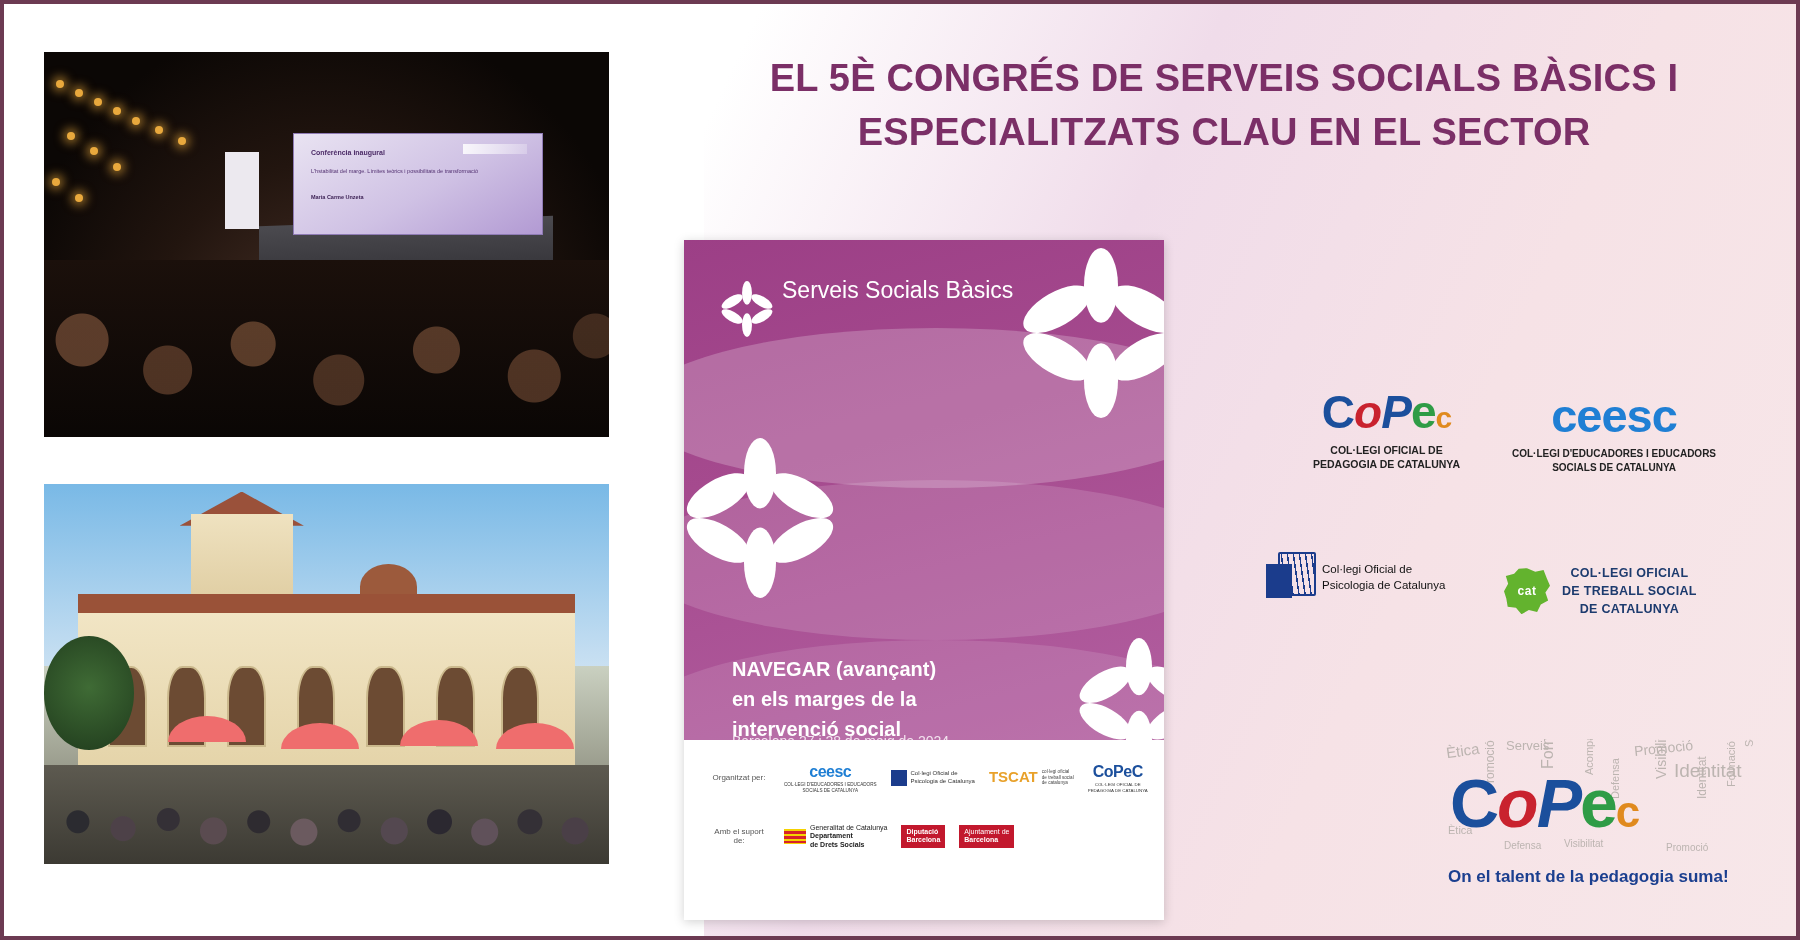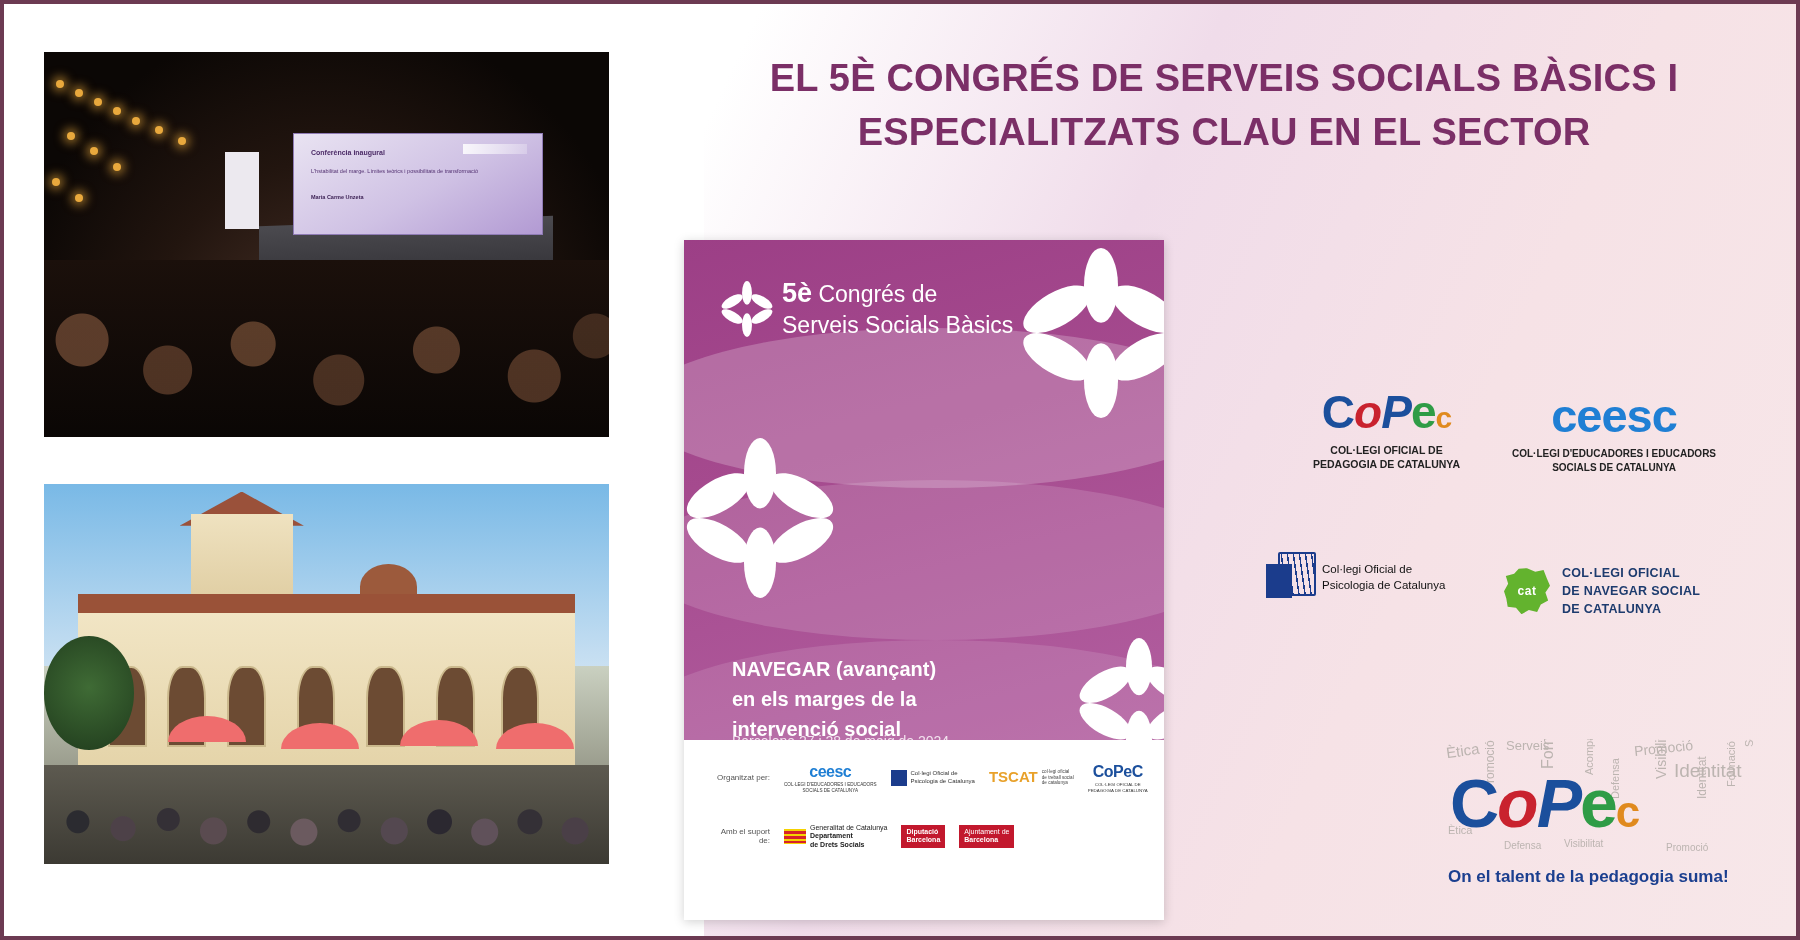--- a/index.html
+++ b/index.html
@@ -317,21 +317,21 @@
     align-items: center;
     gap: 14px;
   }
   .org-row { top: 22px; }
   .sup-row { top: 84px; }
   .row-label {
     font-size: 8px;
     color: #555;
     width: 62px;
     flex: 0 0 62px;
-    text-align: right;
+    text-align: center;
   }
   .mini-logo {
     font-size: 7px;
     color: #333;
     line-height: 1.25;
     text-align: center;
   }
   .mini-logo .big {
     font-size: 16px;
     font-weight: bold;
@@ -389,21 +389,21 @@
     position: absolute; left: 1500px; top: 560px; display: flex; align-items: center; gap: 12px;
   }
   .tscat-mark {
     width: 46px; height: 46px; background: #63b32e; position: relative; flex: 0 0 46px;
     clip-path: polygon(50% 0, 68% 8%, 86% 4%, 93% 22%, 100% 38%, 90% 53%, 96% 70%, 80% 79%, 72% 95%, 54% 91%, 38% 100%, 26% 86%, 8% 84%, 5% 66%, 0 50%, 9% 34%, 4% 17%, 22% 12%, 32% 1%);
   }
   .tscat-mark span {
     position: absolute; left: 50%; top: 50%; transform: translate(-50%,-50%);
     color: #fff; font-size: 12px; font-weight: bold; letter-spacing: .5px;
   }
-  .tscat-text { font-size: 12.5px; color: #1d3b6e; font-weight: bold; line-height: 1.45; letter-spacing: .3px; }
+  .tscat-text { font-size: 12.5px; color: #1d3b6e; font-weight: bold; line-height: 1.45; letter-spacing: .3px; text-align: center; }
 
   
   .cloud {
     position: absolute; left: 1440px; top: 735px; width: 330px; height: 170px;
     overflow: hidden;
   }
   .cloud .bgwords {
     position: absolute; inset: 0;
     color: #b9b2ae;
     font-size: 11px;
@@ -535,24 +535,20 @@
             <ellipse cx="50" cy="78" rx="10" ry="22"></ellipse>
             <ellipse cx="24" cy="36" rx="10" ry="22" transform="rotate(60 24 36)"></ellipse>
             <ellipse cx="76" cy="64" rx="10" ry="22" transform="rotate(60 76 64)"></ellipse>
             <ellipse cx="24" cy="64" rx="10" ry="22" transform="rotate(-60 24 64)"></ellipse>
             <ellipse cx="76" cy="36" rx="10" ry="22" transform="rotate(-60 76 36)"></ellipse>
           </g>
         </svg>
       </div>
 
       <div class="poster-head">
-        <div class="line1">
-          <b>5è</b>
-          <span>Congrés de</span>
-        </div>
         <div class="line2">Serveis Socials Bàsics</div>
       </div>
 
       <div class="poster-claim">
         <div>NAVEGAR (avançant)</div>
         <div>en els marges de la</div>
         <div>intervenció social</div>
       </div>
 
       <div class="poster-date">Barcelona 27 i 28 de maig de 2024</div>
@@ -635,21 +631,21 @@
       <div>Psicologia de Catalunya</div>
     </div>
   </div>
 
   <div class="logo-tscat">
     <div class="tscat-mark">
       <span>cat</span>
     </div>
     <div class="tscat-text">
       <div>COL·LEGI OFICIAL</div>
-      <div>DE NAVEGAR SOCIAL</div>
+      <div>DE TREBALL SOCIAL</div>
       <div>DE CATALUNYA</div>
     </div>
   </div>
 
   <div class="cloud">
     <div class="bgwords">
       <span style="left:2px;top:4px;font-size:15px;transform:rotate(-8deg)">Ètica</span>
       <span style="left:62px;top:0px;font-size:13px">Serveis</span>
       <span style="left:190px;top:2px;font-size:14px;transform:rotate(-6deg)">Promoció</span>
       <span style="left:230px;top:22px;font-size:19px">Identitat</span>

